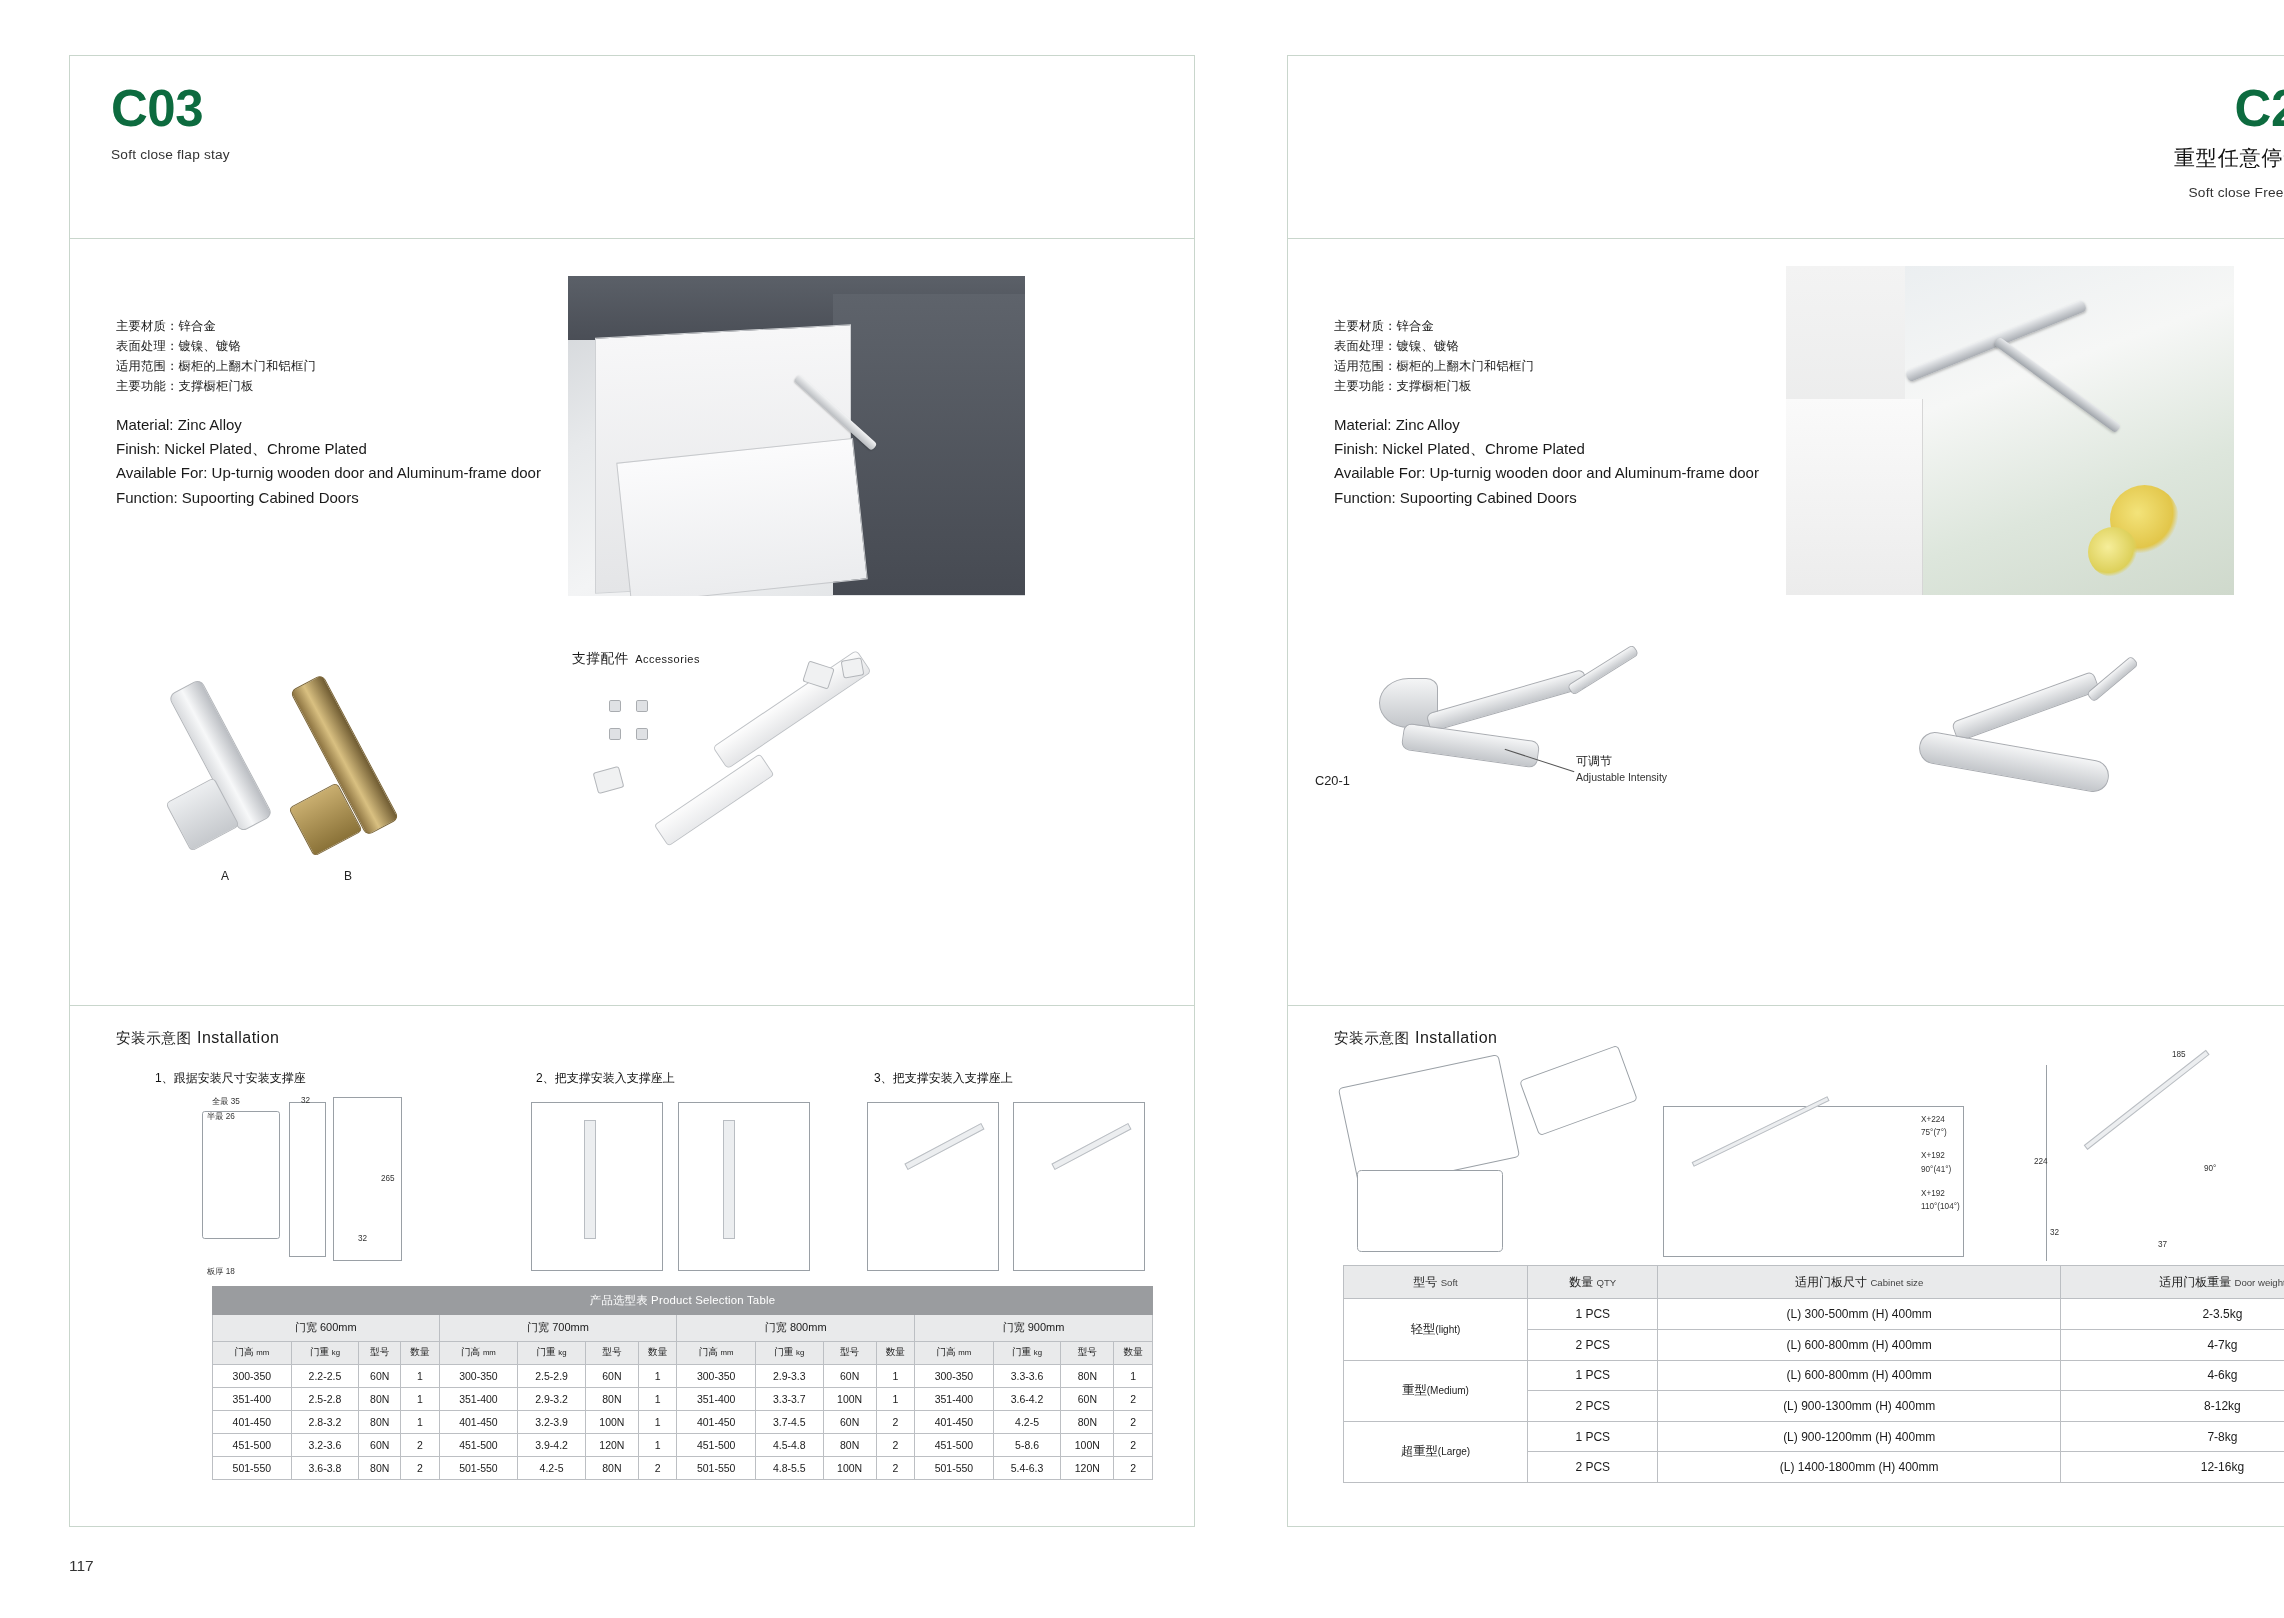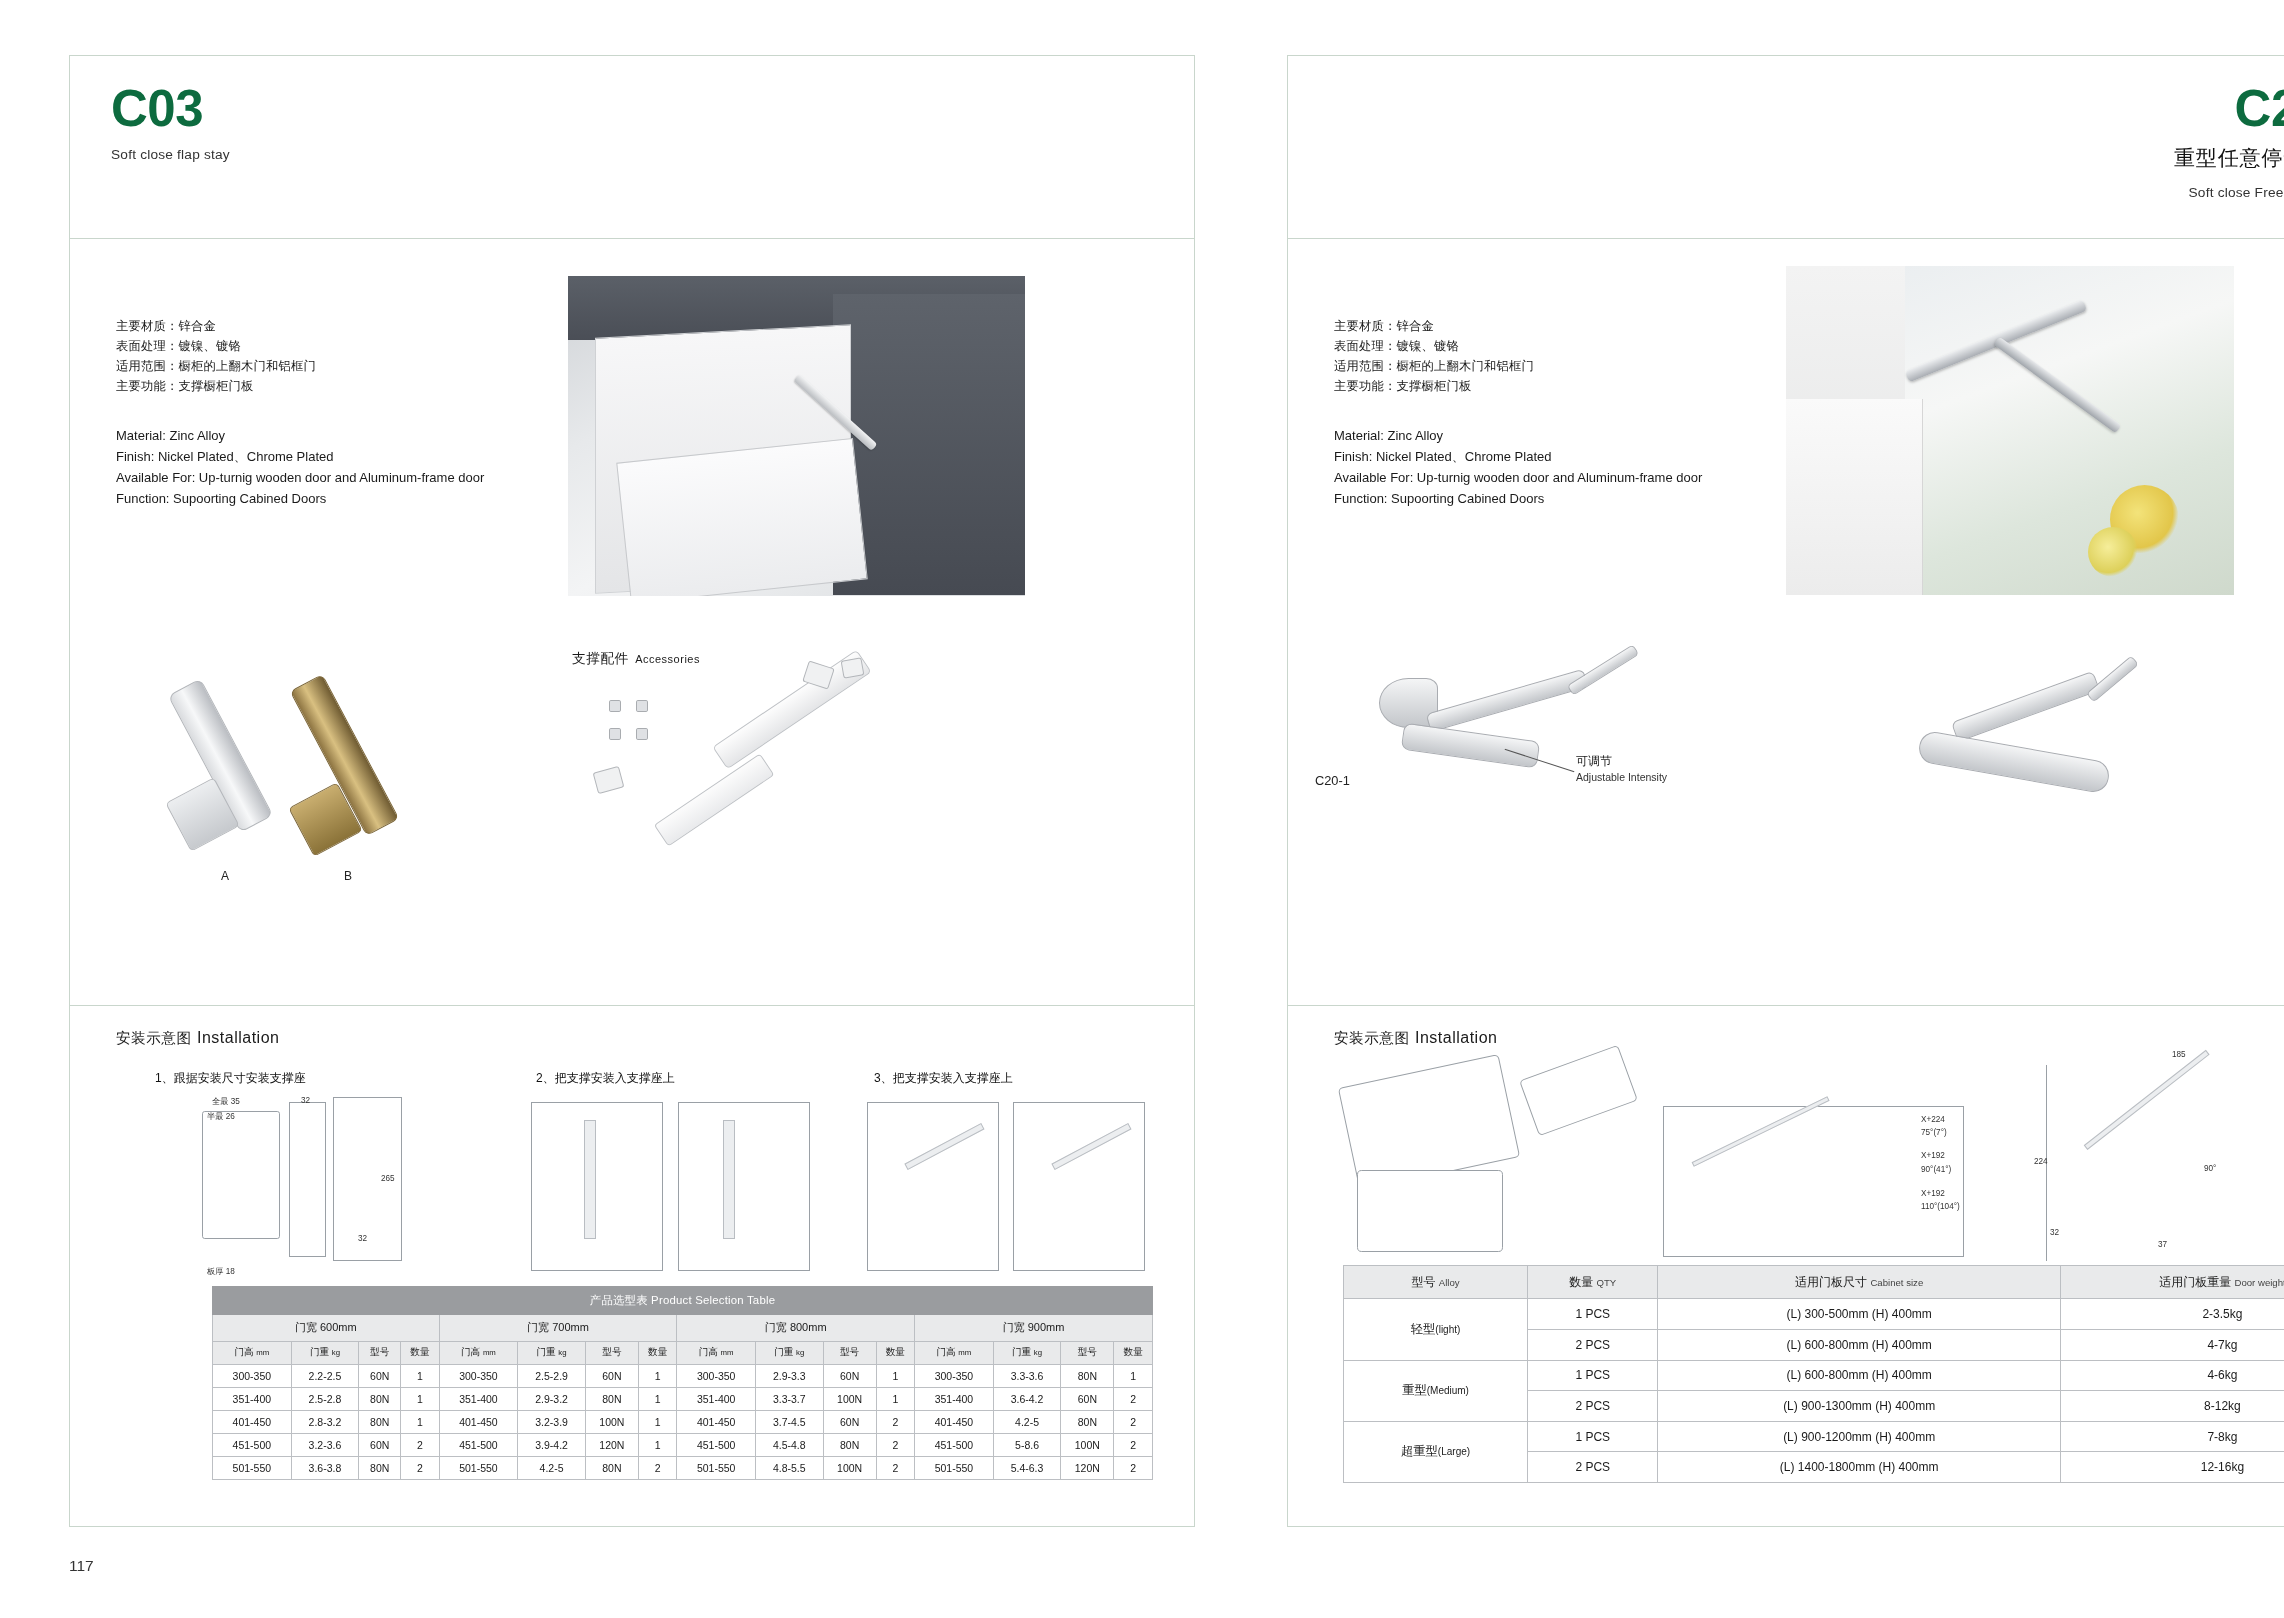--- a/index.html
+++ b/index.html
@@ -27,21 +27,21 @@
   .hdr-pad-r { padding: 27px 41px 0 0; text-align: right; }
   .code { font-size: 51px; font-weight: bold; color: #0d6b3f; letter-spacing: -0.5px; line-height: 1.0; }
   .cn-title { font-size: 21px; color: #111; margin-top: 10px; letter-spacing: 0.9px; }
   .en-title { font-size: 13.7px; color: #333; margin-top: 12.8px; letter-spacing: 0.2px; }
 
   
   .prod { position: relative; height: 767px; border-bottom: 1.4px solid #c9d6cc; }
   .specs { position: absolute; left: 46px; top: 78px; }
   .specs-r { position: absolute; left: 46px; top: 78px; }
   .spec-cn { font-size: 12.3px; line-height: 1.62; color: #1a1a1a; letter-spacing: 0.2px; }
-  .spec-en { font-size: 13px; line-height: 1.62; color: #1a1a1a; margin-top: 28px; }
+  .spec-en { font-size: 15px; line-height: 1.62; color: #1a1a1a; margin-top: 16px; }
 
   
   .photo {
     position: absolute; overflow: hidden; background: #e9e9ea;
   }
   .photo-l { left: 498px; top: 37px; width: 457px; height: 320px; }
   .ph-sky {
     position:absolute; inset:0;
     background: linear-gradient(150deg,#cfd2d6 0%, #e7e9eb 30%, #f3f4f5 55%, #d9dcdf 100%);
   }
@@ -455,21 +455,21 @@
         <div class="dim" style="left:633px; top:109px;">X+224</div>
         <div class="dim" style="left:633px; top:122px;">75°(7°)</div>
         <div class="dim" style="left:633px; top:145px;">X+192</div>
         <div class="dim" style="left:633px; top:159px;">90°(41°)</div>
         <div class="dim" style="left:633px; top:183px;">X+192</div>
         <div class="dim" style="left:633px; top:196px;">110°(104°)</div>
 
         <table class="tbl-r">
           <thead id="tbl-right-head">
               <tr>
-                <th>型号 <small>Alloy</small></th>
+                <th>型号 <small>Soft</small></th>
                 <th>数量 <small>QTY</small></th>
                 <th>适用门板尺寸 <small>Cabinet size</small></th>
                 <th>适用门板重量 <small>Door weight</small></th>
               </tr>
             </thead>
           <tbody id="tbl-right-body">
               <tr>
                 <td class="typecell" rowspan="2">轻型<small>(light)</small></td>
                 <td>1 PCS</td>
                 <td>(L) 300-500mm  (H) 400mm</td>

